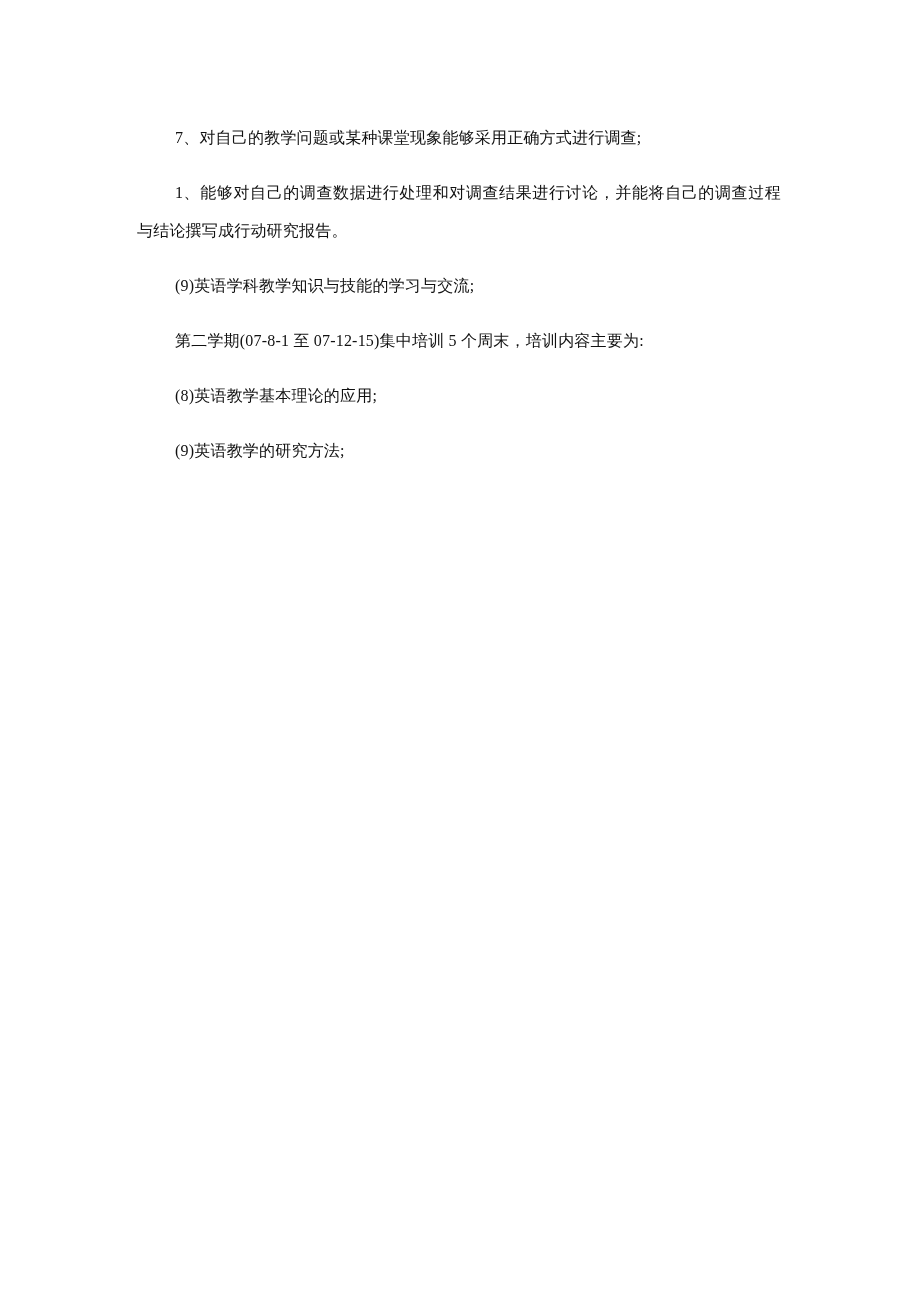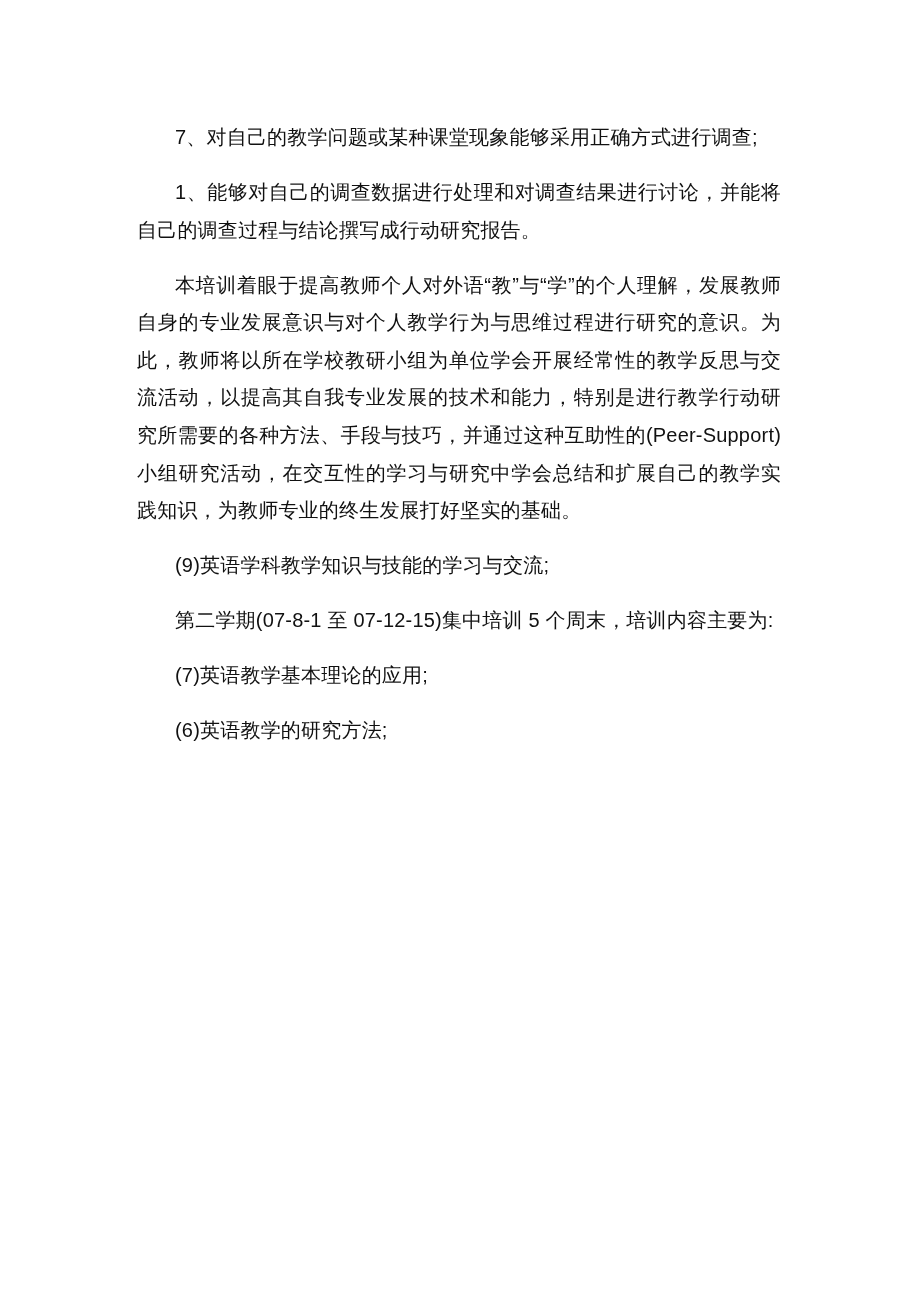--- a/index.html
+++ b/index.html
@@ -2,39 +2,38 @@
 <html><head>
 <meta charset="utf-8">
 <style>
   html, body { margin: 0; padding: 0; background: #ffffff; }
   body { width: 920px; height: 1302px; position: relative; overflow: hidden; }
   .page {
     position: absolute;
     left: 137px;
     top: 119px;
     width: 644px;
-    font-family: Liberation Sans, sans-serif;
-    font-size: 20px;
+    font-family: Liberation Serif, serif;
+    font-size: 16px;
     color: #111111;
     line-height: 37.6px;
   }
   .para {
     margin: 0 0 17.4px 0;
     text-indent: 38px;
     text-align: justify;
     word-break: break-all;
     letter-spacing: 0.2px;
   }
   .heading { margin: 0 0 17.4px 0; text-indent: 38px; }
   .list-item { margin: 0 0 17.4px 0; text-indent: 38px; }
 </style>
 </head>
 <body>
 
 <div class="page">
   <p class="para list-item">7、对自己的教学问题或某种课堂现象能够采用正确方式进行调查;</p>
   <p class="para list-item">1、能够对自己的调查数据进行处理和对调查结果进行讨论，并能将自己的调查过程与结论撰写成行动研究报告。</p>
-  <p class="para">本培训着眼于提高教师个人对外语“教”与“学”的个人理解，发展教师自身的专业发展意识与对个人教学行为与思维过程进行研究的意识。为此，教师将以所在学校教研小组为单位学会开展经常性的教学反思与交流活动，以提高其自我专业发展的技术和能力，特别是进行教学行动研究所需要的各种方法、手段与技巧，并通过这种互助性的(Peer-Support)小组研究活动，在交互性的学习与研究中学会总结和扩展自己的教学实践知识，为教师专业的终生发展打好坚实的基础。</p>
   <p class="para list-item">(9)英语学科教学知识与技能的学习与交流;</p>
   <p class="para">第二学期(07-8-1 至 07-12-15)集中培训 5 个周末，培训内容主要为:</p>
-  <p class="para list-item">(7)英语教学基本理论的应用;</p>
-  <p class="para list-item">(6)英语教学的研究方法;</p>
+  <p class="para list-item">(8)英语教学基本理论的应用;</p>
+  <p class="para list-item">(9)英语教学的研究方法;</p>
 </div>
 
 </body></html>

